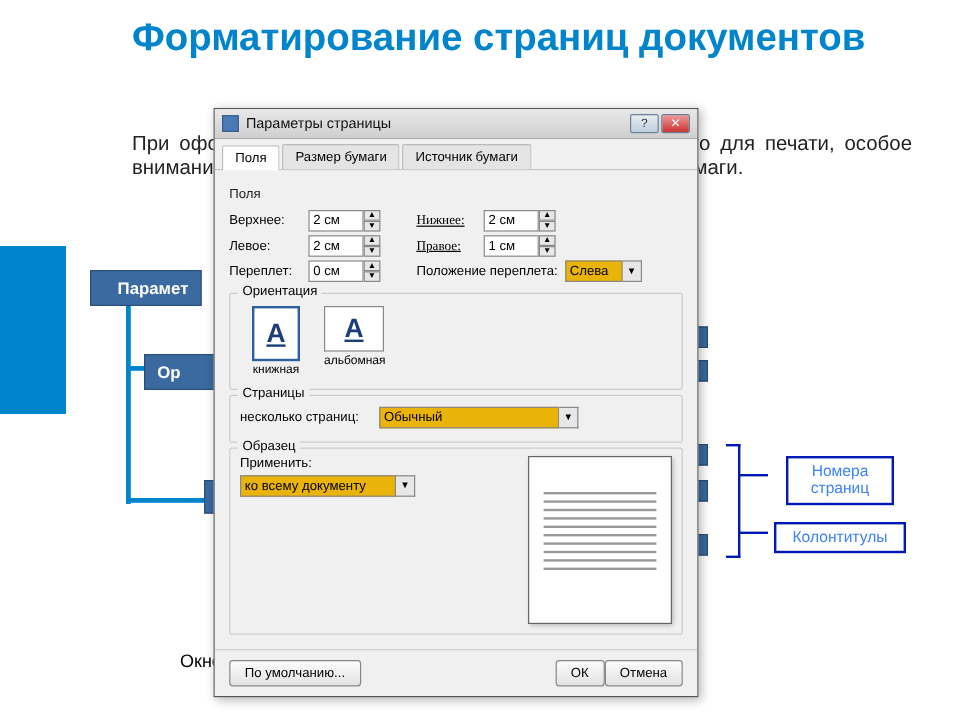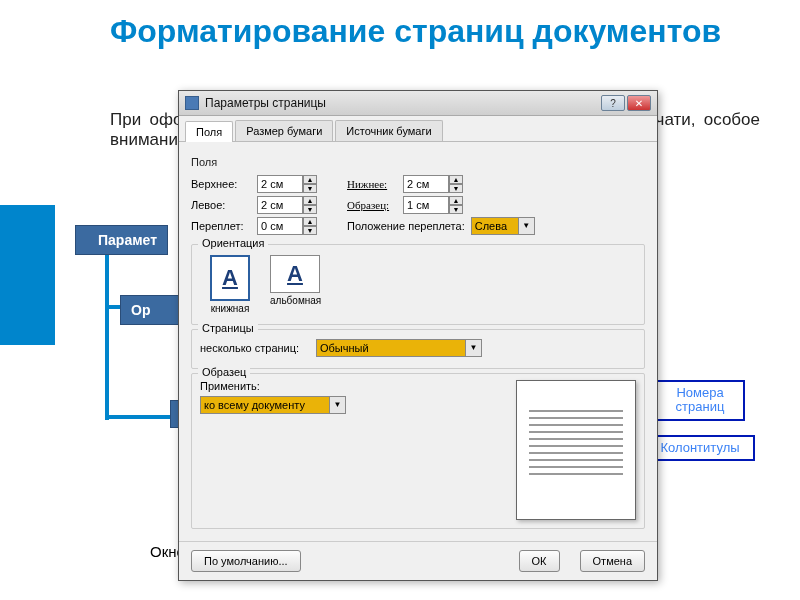--- a/index.html
+++ b/index.html
@@ -86,21 +86,21 @@
   .bracket-t { position:absolute; right:183px; top:370px; width:12px; height:2px; background:#0018b5; }
   .bracket-b { position:absolute; right:183px; top:463px; width:12px; height:2px; background:#0018b5; }
   .bracket-m { position:absolute; right:160px; top:395px; width:25px; height:2px; background:#0018b5; }
   .bracket-m2 { position:absolute; right:160px; top:443px; width:25px; height:2px; background:#0018b5; }
 
   
   .dialog {
     position: absolute;
     left: 178px;
     top: 90px;
-    width: 480px;
+    width: 404px;
     background: #f0f0f0;
     border: 1px solid #555;
     box-shadow: 2px 2px 8px rgba(0,0,0,.3);
     font-size: 11px;
   }
   .titlebar {
     background: linear-gradient(#e8e8e8,#cfcfcf);
     padding: 4px 6px;
     display: flex;
     align-items: center;
@@ -131,21 +131,21 @@
   .orient-row { display:flex; gap:20px; margin:4px 0 2px 10px;}
   .orient-item { text-align:center; font-size:10px;}
   .orient-icon { width:40px; height:46px; border:1px solid #888; background:#fff; display:flex; align-items:center; justify-content:center; margin-bottom:2px; cursor:default;}
   .orient-icon.sel { border:2px solid #2b5fa0;}
   .orient-icon.land { width:50px; height:38px;}
   .orient-a { font-size:22px; font-weight:bold; color:#1c3e78; text-decoration: underline;}
   .preview-row { display:flex; gap:24px; align-items:flex-start;}
   .preview-left { flex:1;}
   .preview-page { width:120px; height:140px; border:1px solid #666; background:#fff; box-shadow:2px 2px 4px rgba(0,0,0,.25); padding: 24px 12px 12px 12px;}
   .preview-page .l { height:2px; background:#999; margin:5px 0;}
-  .dlg-footer { display:flex; padding:8px 12px; border-top:1px solid #ccc; background:#f0f0f0; gap:20px;}
+  .dlg-footer { display:flex; padding:8px 12px; border-top:1px solid #ccc; background:#f0f0f0; gap:0;}
   .dlg-btn { height:22px; padding:0 12px; font-size:11px; border:1px solid #888; background:linear-gradient(#fdfdfd,#e2e2e2); border-radius:3px; cursor:default;}
   .dlg-footer .spacer { flex:1;}
 </style>
 </head>
 <body>
 
 <div class="slide-title">Форматирование страниц документов</div>
 <div class="body-text">При оформлении текстового документа, предназначенного для печати, особое внимание следует уделить его расположению на листах бумаги.</div>
 <div class="sidebar-strip"></div>
 
@@ -229,21 +229,21 @@
           <span class="lbl u" style="width:50px">Нижнее:</span>
           <span class="spin">
             <input value="2 см" style="">
             <span class="btns">
                 <div>▲</div>
                 <div>▼</div>
               </span>
           </span>
         </div>
         <div class="field-row">
-          <span class="lbl u" style="width:50px">Образец:</span>
+          <span class="lbl u" style="width:50px">Правое:</span>
           <span class="spin">
             <input value="1 см" style="">
             <span class="btns">
                 <div>▲</div>
                 <div>▼</div>
               </span>
           </span>
         </div>
         <div class="field-row">
           <span class="lbl" style="width:auto">Положение переплета:</span>

